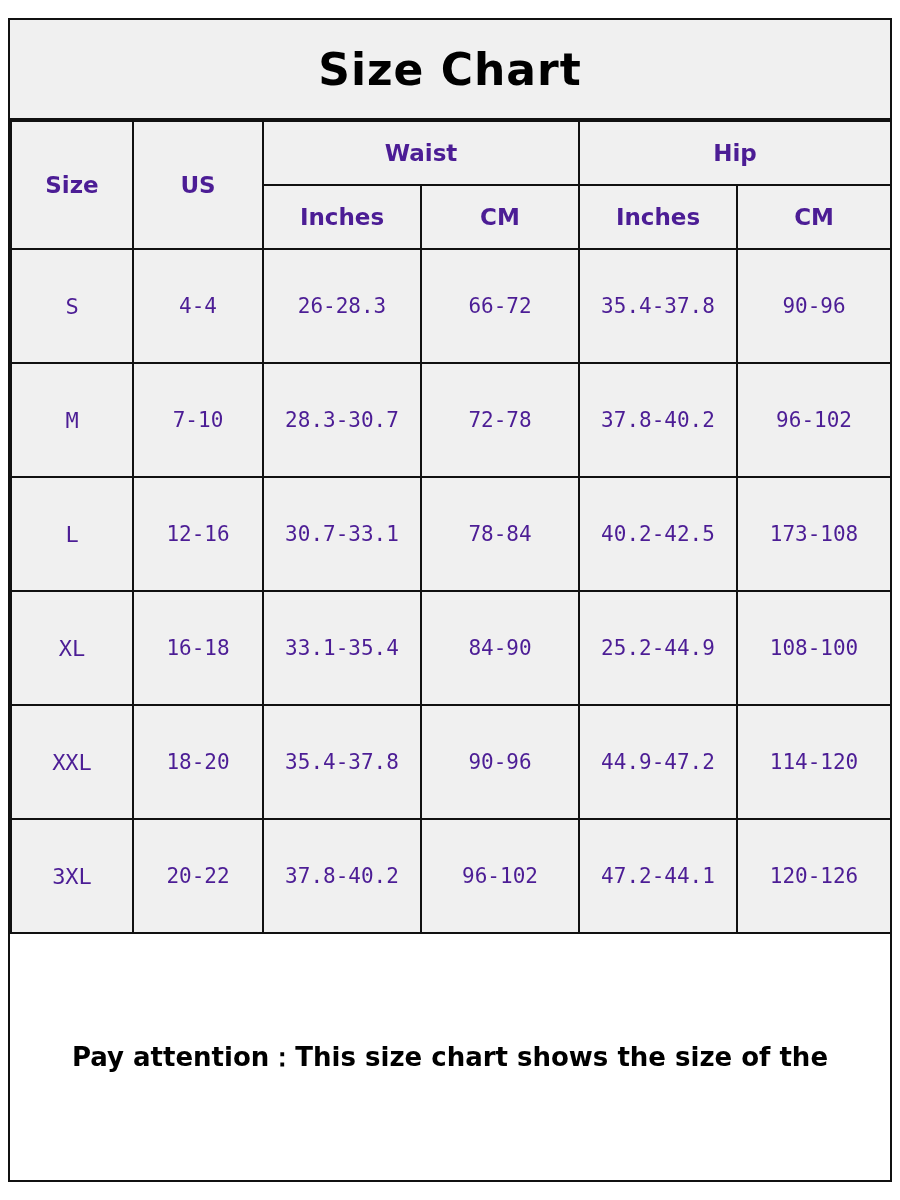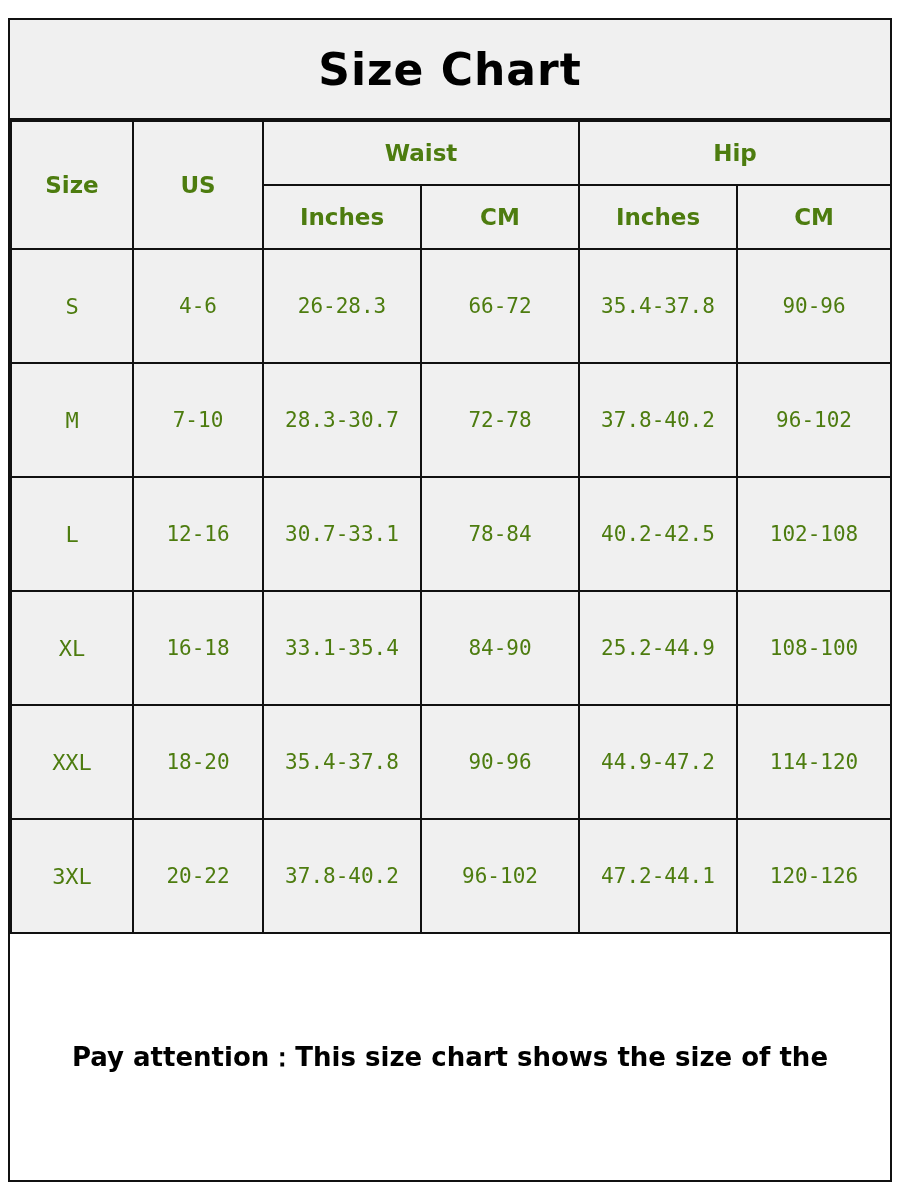--- a/index.html
+++ b/index.html
@@ -54,21 +54,21 @@
     width: 100%;
     table-layout: fixed;
   }
   table.size-table th,
   table.size-table td {
     border: 2px solid #111111;
     text-align: center;
     vertical-align: middle;
     font-family: "DejaVu Sans Mono", monospace;
     font-size: 21px;
-    color: #4d7c0f;
+    color: #4c1d95;
     padding: 0;
   }
   table.size-table th {
     background: #f0f0f0;
     font-family: "DejaVu Sans", sans-serif;
     font-weight: bold;
     font-size: 23px;
   }
   table.size-table thead th {
     height: 62px;
@@ -145,41 +145,41 @@
         <tr>
           <th>Inches</th>
           <th>CM</th>
           <th>Inches</th>
           <th>CM</th>
         </tr>
       </thead>
       <tbody>
         <tr>
           <td>S</td>
-          <td>4-6</td>
+          <td>4-4</td>
           <td>26-28.3</td>
           <td>66-72</td>
           <td>35.4-37.8</td>
           <td>90-96</td>
         </tr>
         <tr>
           <td>M</td>
           <td>7-10</td>
           <td>28.3-30.7</td>
           <td>72-78</td>
           <td>37.8-40.2</td>
           <td>96-102</td>
         </tr>
         <tr>
           <td>L</td>
           <td>12-16</td>
           <td>30.7-33.1</td>
           <td>78-84</td>
           <td>40.2-42.5</td>
-          <td>102-108</td>
+          <td>173-108</td>
         </tr>
         <tr>
           <td>XL</td>
           <td>16-18</td>
           <td>33.1-35.4</td>
           <td>84-90</td>
           <td>25.2-44.9</td>
           <td>108-100</td>
         </tr>
         <tr>

